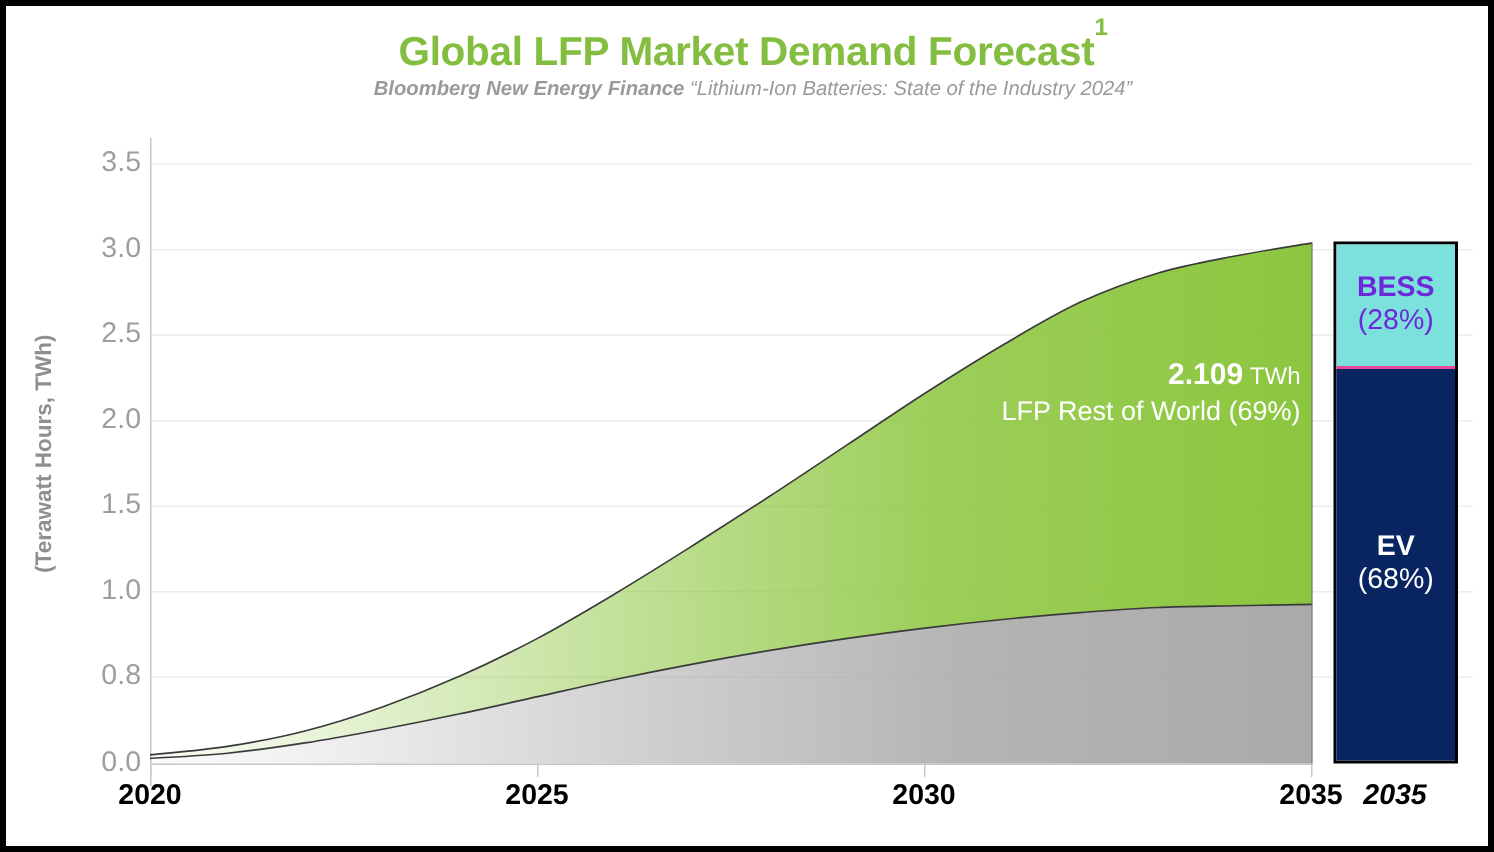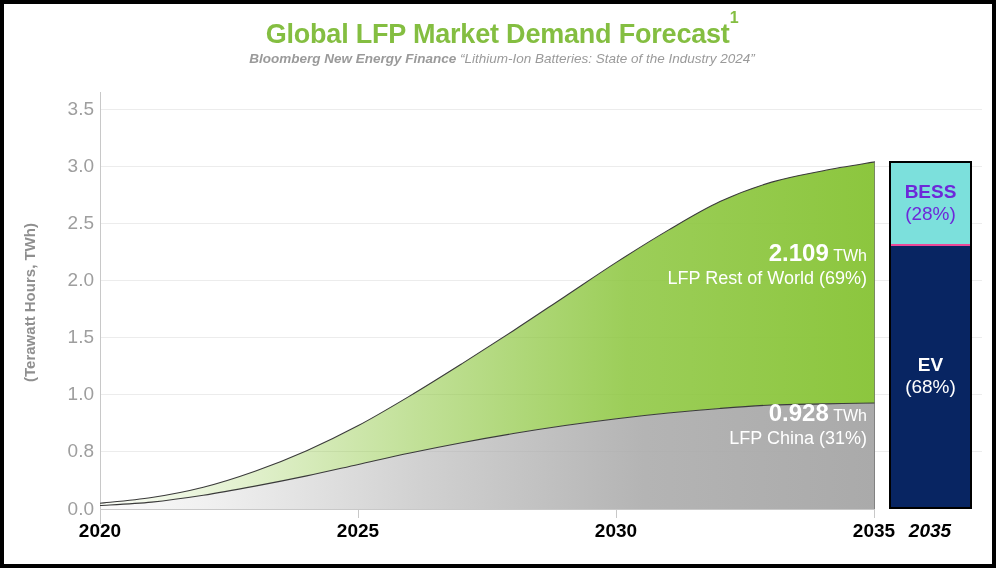--- a/index.html
+++ b/index.html
@@ -147,21 +147,21 @@
 
   
   .series-label {
     position: absolute;
     text-align: right;
     color: #ffffff;
     line-height: 1.18;
     white-space: nowrap;
   }
   .series-label .val {
-    font-size: 24px;
+    font-size: 20px;
     font-weight: bold;
   }
   .series-label .unit {
     font-size: 16px;
     font-weight: normal;
   }
   .series-label .name {
     font-size: 18px;
     display: block;
     margin-top: 1px;
@@ -296,25 +296,20 @@
             <path d="M0.00,413.57C8.61,413.00 34.44,411.86 51.67,410.14C68.89,408.43 86.11,405.95 103.33,403.29C120.56,400.62 137.78,397.38 155.00,394.14C172.22,390.90 189.44,387.48 206.67,383.86C223.89,380.24 241.11,376.24 258.33,372.43C275.56,368.62 292.78,364.62 310.00,361.00C327.22,357.38 344.44,353.95 361.67,350.71C378.89,347.48 396.11,344.43 413.33,341.57C430.56,338.71 447.78,336.05 465.00,333.57C482.22,331.10 499.44,328.81 516.67,326.71C533.89,324.62 551.11,322.71 568.33,321.00C585.56,319.29 602.78,317.76 620.00,316.43C637.22,315.10 654.44,313.76 671.67,313.00C688.89,312.24 706.11,312.20 723.33,311.86C740.56,311.51 766.39,311.10 775.00,310.94" fill="none" stroke="#3a3a3a" stroke-width="1.1"></path>
             <line x1="775" y1="69.91428571428571" x2="775" y2="417" stroke="#6f6f6f" stroke-width="1.4"></line>
           </g>
       </svg>
 
       <div class="series-label" style="right:8px; top:147px">
         <span class="val">2.109</span>
         <span class="unit">TWh</span>
         <span class="name">LFP Rest of World (69%)</span>
       </div>
-      <div class="series-label" style="right:8px; top:307px">
-        <span class="val">0.928</span>
-        <span class="unit">TWh</span>
-        <span class="name">LFP China (31%)</span>
-      </div>
     </div>
   </div>
 
   <div id="bar-wrap">
     <div class="bar-seg" id="bar-seg-bess">
       <span class="seg-name">BESS</span>
       <span class="seg-pct">(28%)</span>
     </div>
     <div class="bar-seg" id="bar-seg-ev">
       <span class="seg-name">EV</span>

